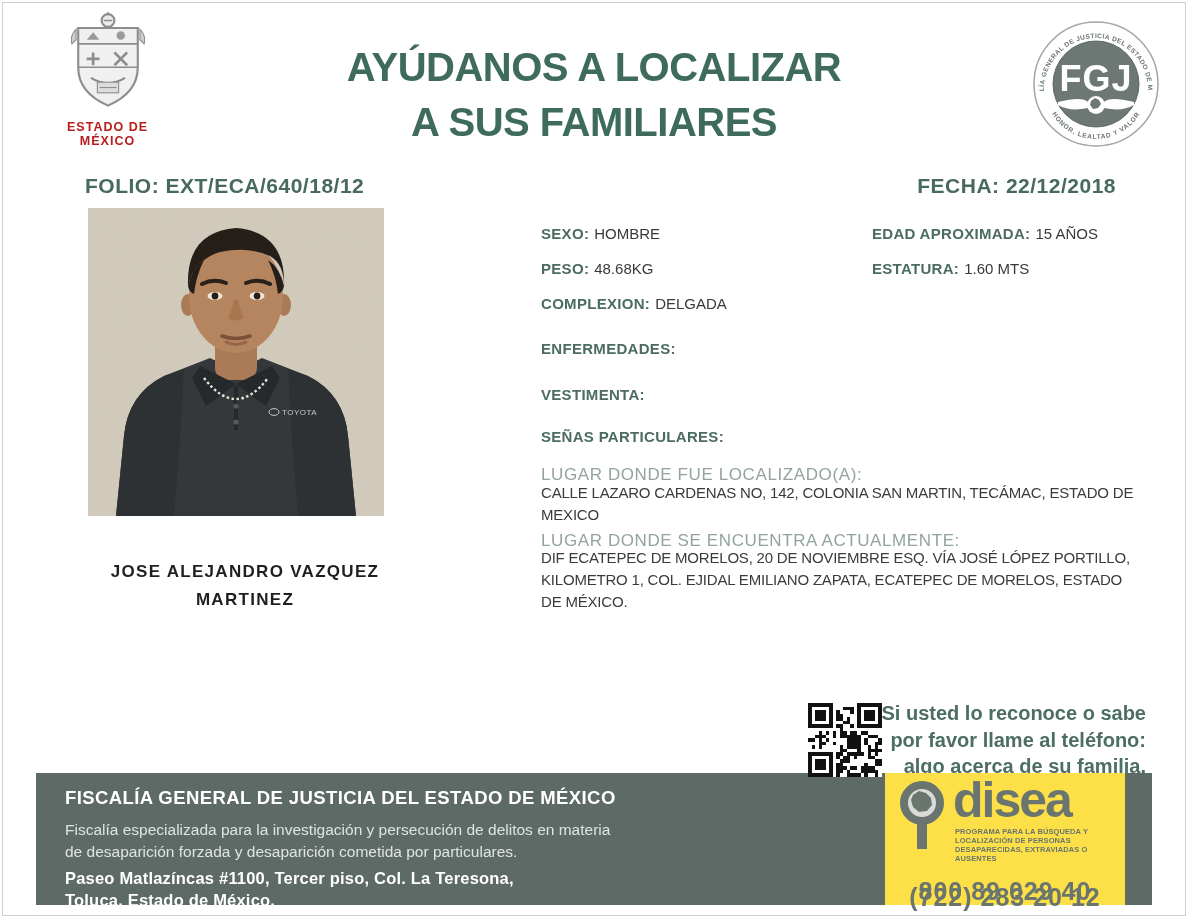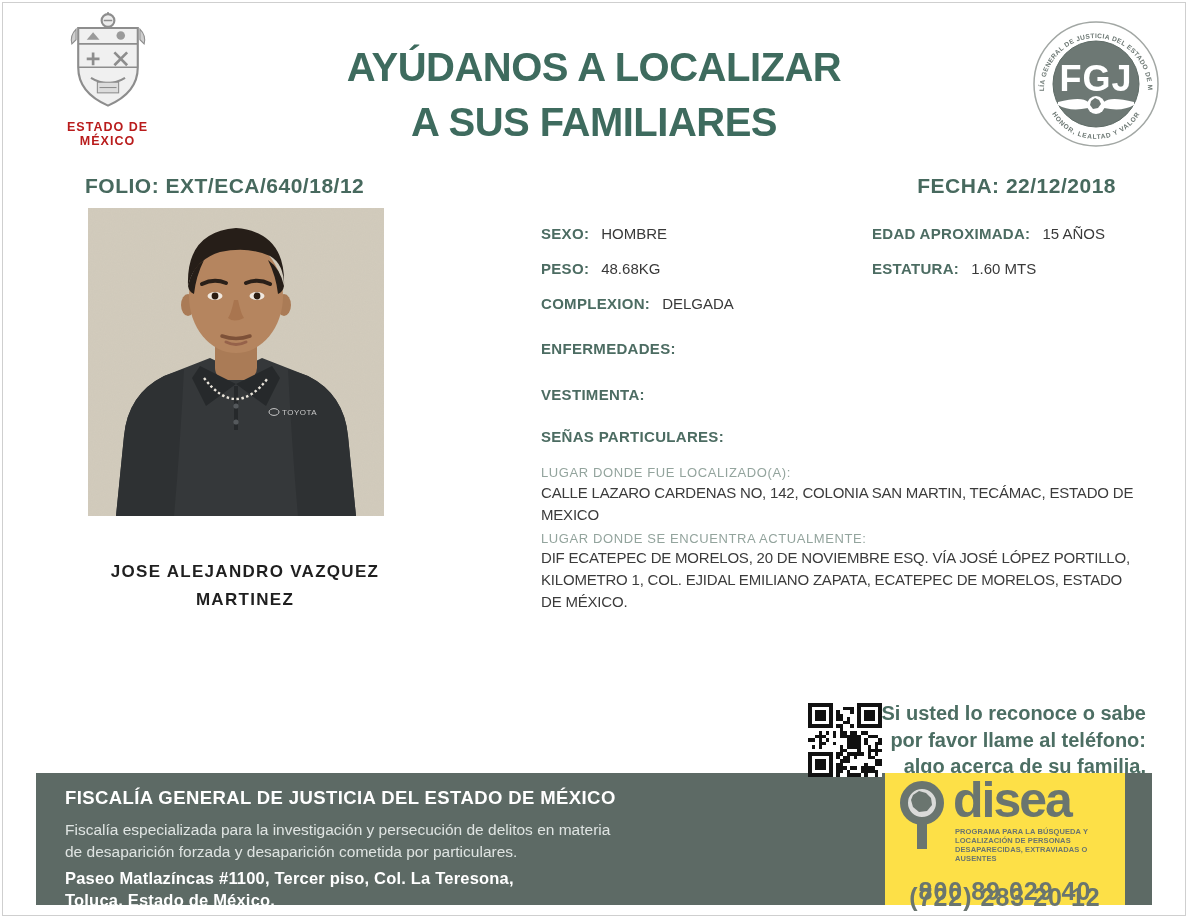--- a/index.html
+++ b/index.html
@@ -20,22 +20,22 @@
   .fecha{position:absolute;right:72px;top:174px;font-size:21px;font-weight:bold;color:#47695e;letter-spacing:0.5px;}
 
   
   .photo{position:absolute;left:88px;top:208px;width:296px;height:340px;}
   .person-name{position:absolute;left:95px;top:558px;width:300px;text-align:center;
                font-size:17px;font-weight:bold;color:#1f1f1f;letter-spacing:1.3px;line-height:28px;}
 
   
   .field{position:absolute;font-size:15px;white-space:nowrap;}
   .field .lbl{font-weight:bold;color:#4c6c62;letter-spacing:0.3px;}
-  .field .val{color:#393939;margin-left:12px;}
-  .light-lbl{position:absolute;font-size:13px;color:#93a49d;letter-spacing:0.6px;text-align:right;}
+  .field .val{color:#393939;margin-left:5px;}
+  .light-lbl{position:absolute;font-size:17px;color:#93a49d;letter-spacing:0.6px;text-align:right;}
   .addr-val{position:absolute;font-size:15px;color:#3b3b3b;line-height:22px;letter-spacing:-0.2px;}
 
   
   .qr{position:absolute;left:808px;top:702px;width:74px;height:76px;z-index:3;}
   .recognize{position:absolute;right:42px;top:700px;width:380px;text-align:right;
              font-size:20px;font-weight:bold;color:#4c6e63;line-height:26.5px;}
 
   
   .footer{position:absolute;left:36px;top:773px;width:1116px;height:132px;background:#5d6a65;}
   .footer-org{position:absolute;left:29px;top:14px;font-size:18.5px;font-weight:bold;color:#ffffff;letter-spacing:0.4px;}

